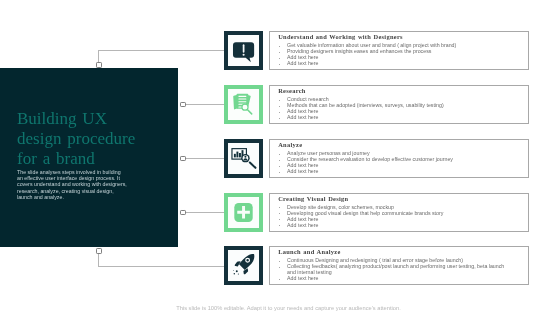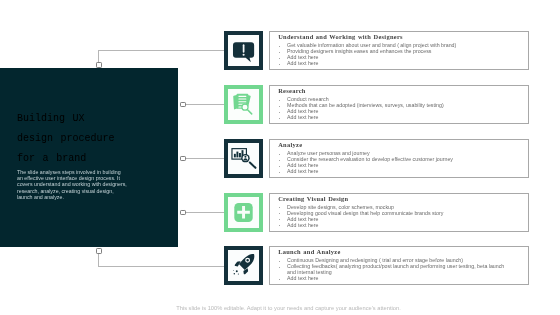--- a/index.html
+++ b/index.html
@@ -3,22 +3,22 @@
 <meta charset="utf-8">
 <style>
   html,body{margin:0;padding:0;}
   body{width:560px;height:315px;background:#ffffff;overflow:hidden;
        font-family:"Liberation Sans",sans-serif;-webkit-font-smoothing:antialiased;}
   .slide{position:relative;width:560px;height:315px;background:#fff;}
 
   
   .panel{position:absolute;left:0;top:68px;width:178px;height:179px;background:#03262e;}
   .panel-title{position:absolute;left:17px;top:109px;width:160px;
-      font-family:Liberation Mono, monospace;font-size:10px;line-height:20.1px;
-      color:#000000;letter-spacing:0px;word-spacing:1.6px;white-space:pre-line;}
+      font-family:Liberation Serif, serif;font-size:17px;line-height:20.1px;
+      color:#0f766e;letter-spacing:0px;word-spacing:1.6px;white-space:pre-line;}
   .panel-body{position:absolute;left:17px;top:168.5px;width:110.3px;
       font-family:"Liberation Sans",sans-serif;font-size:5.28px;line-height:6.35px;
       color:#c4d3d7;}
 
   
   .conn{position:absolute;background:#b6b6b6;}
   .handle{position:absolute;width:5.6px;height:5.6px;background:#fff;border:1px solid #7f7f7f;
       border-radius:1.2px;box-sizing:border-box;}
 
   

